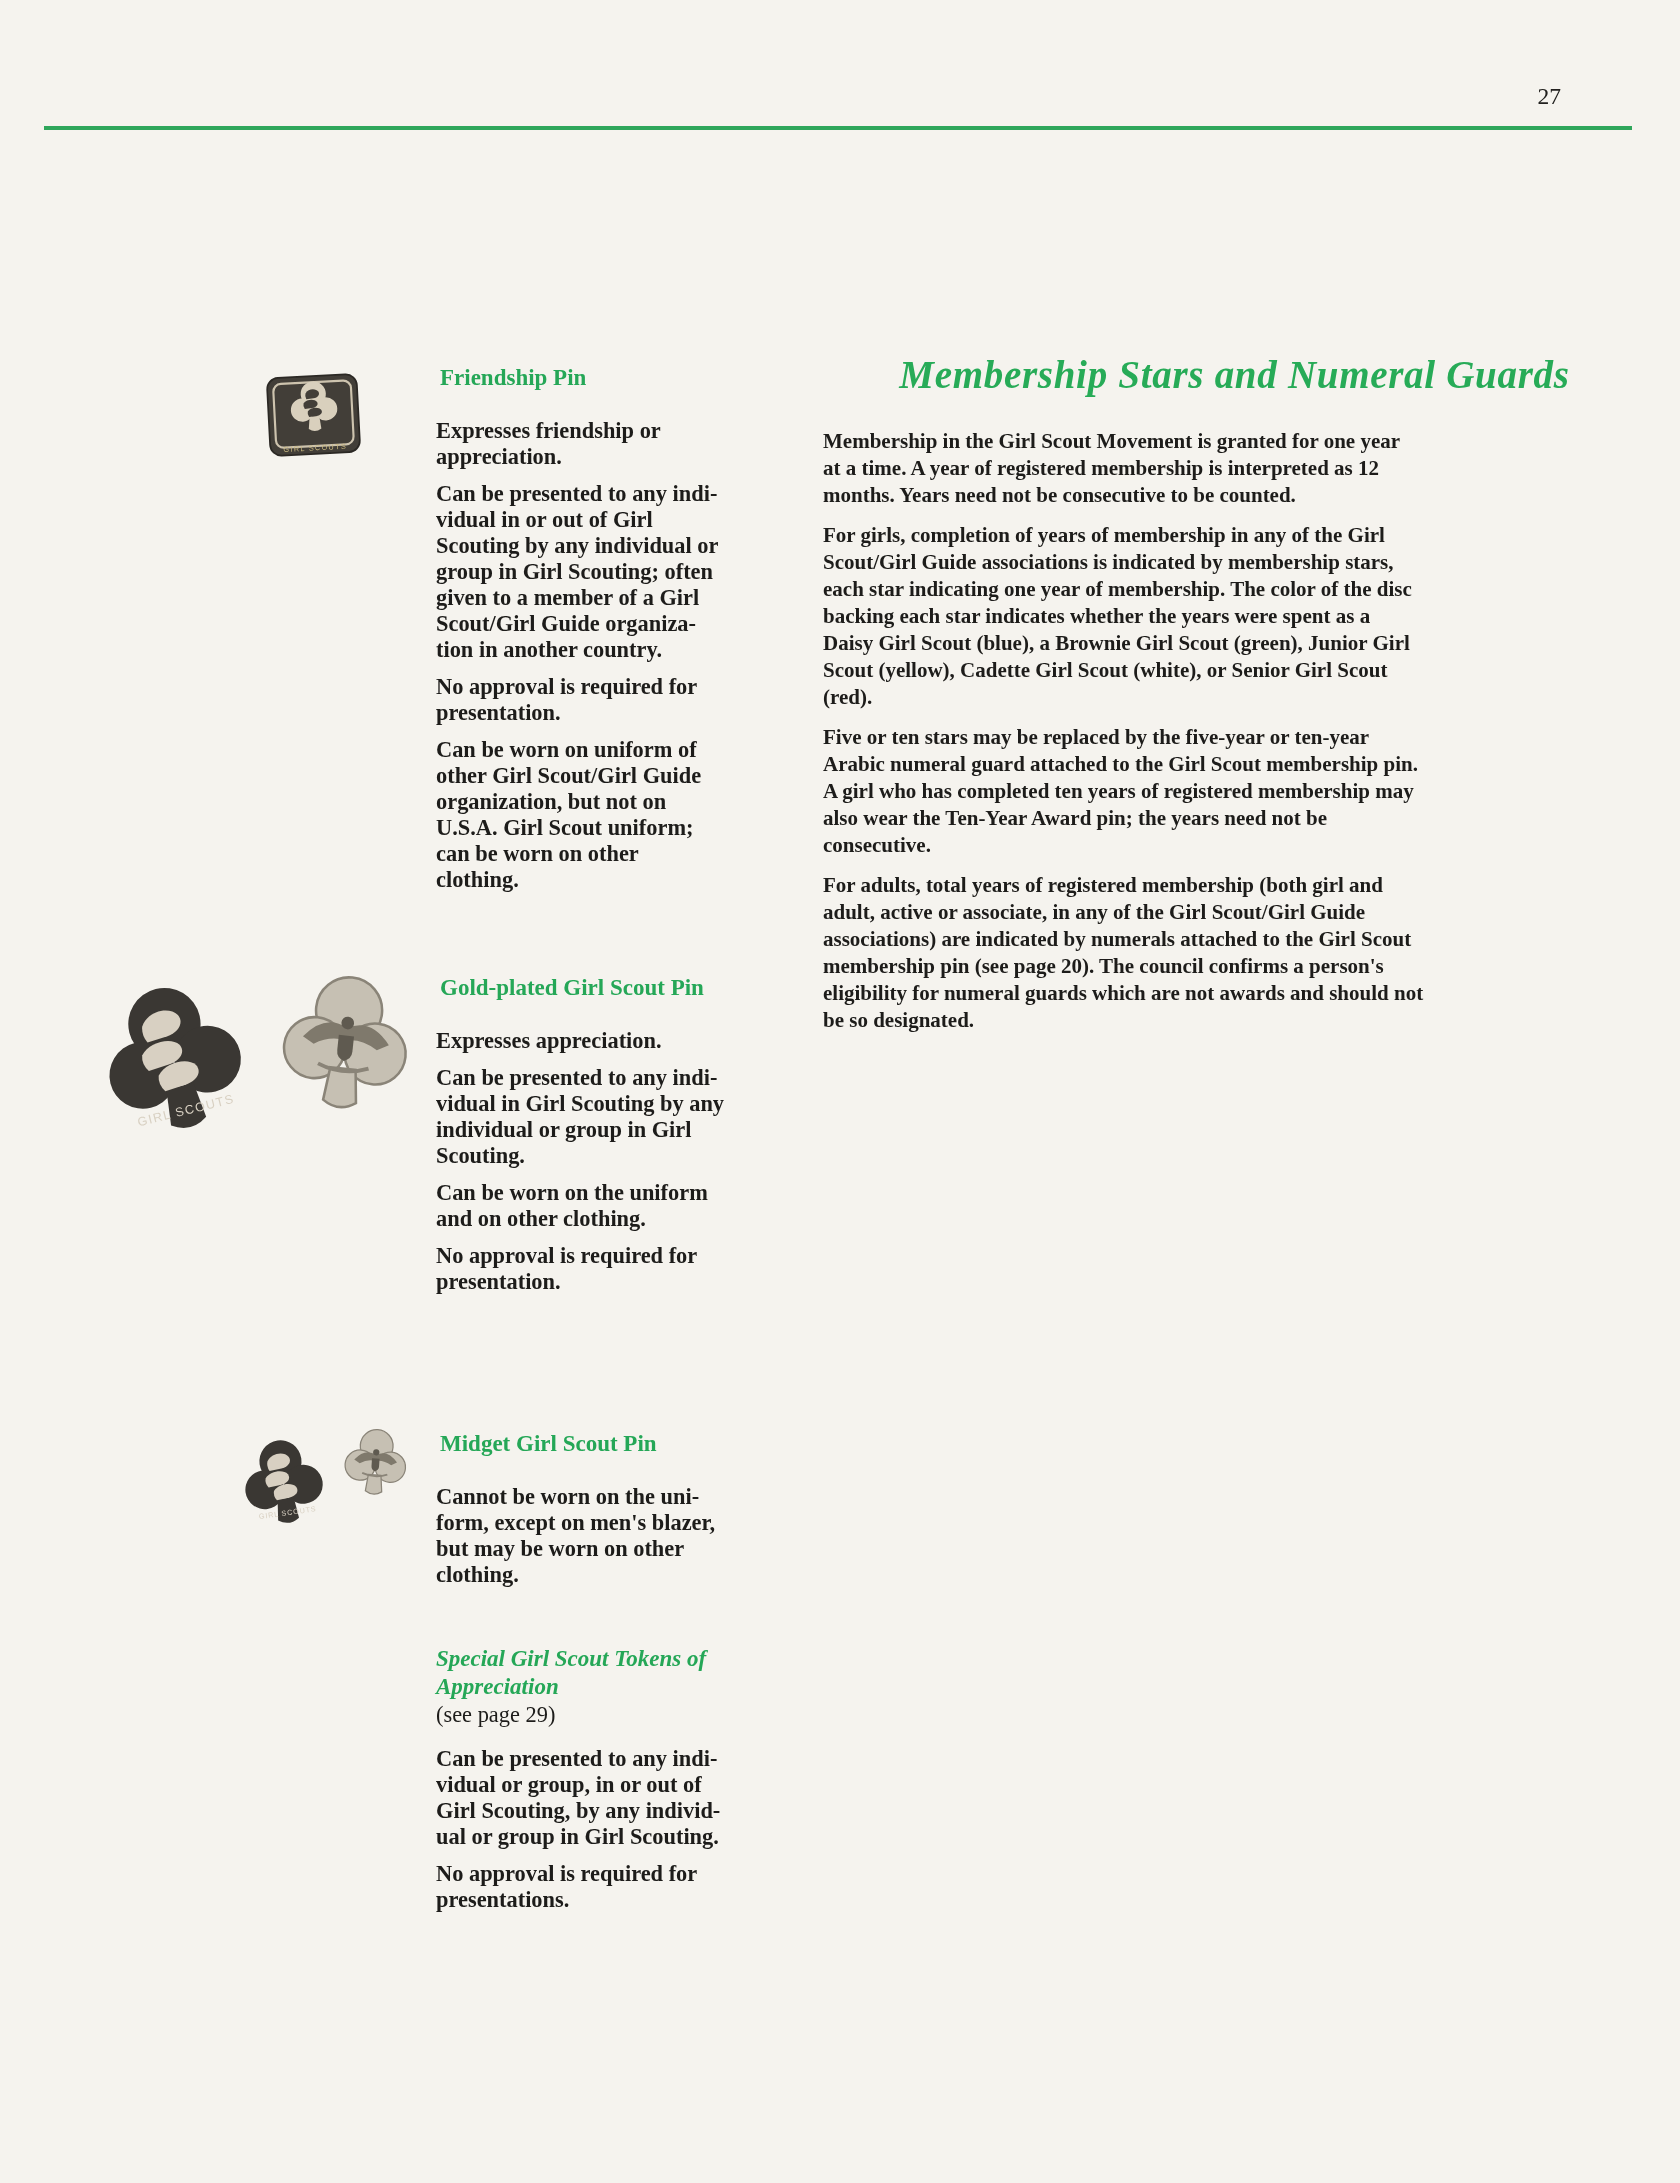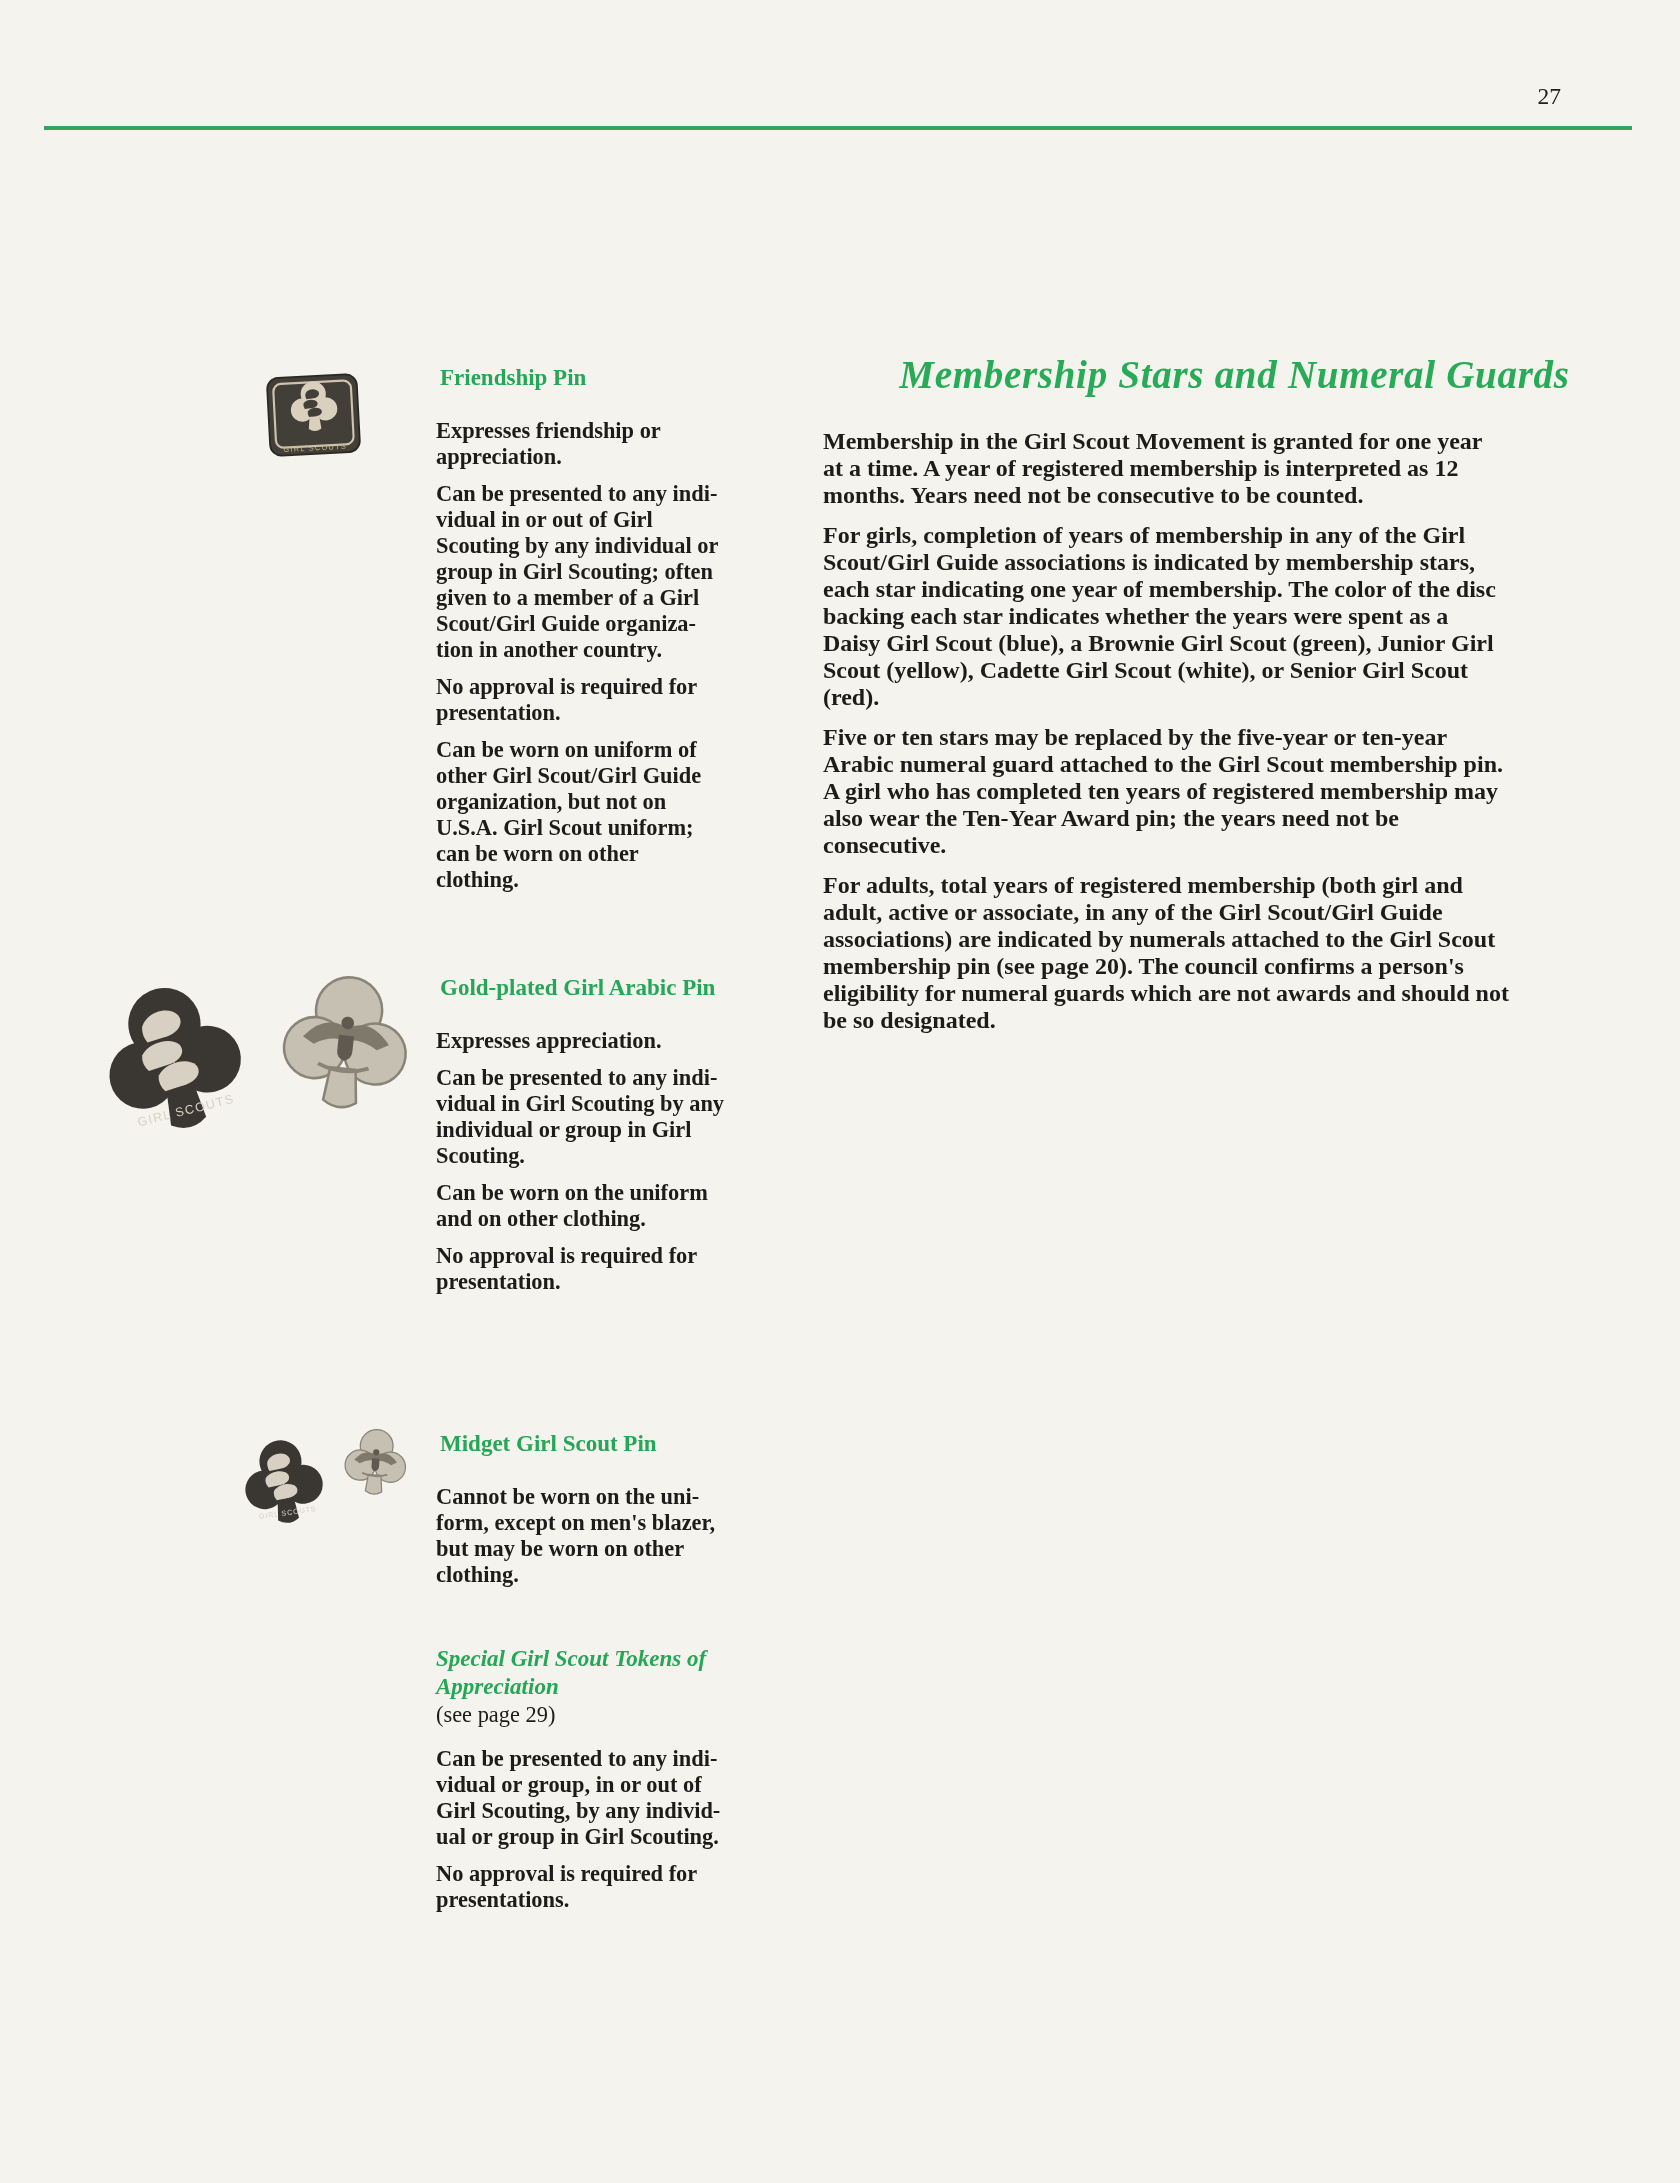--- a/index.html
+++ b/index.html
@@ -41,21 +41,21 @@
   }
   .para.italic{font-style:italic;}
   
   .right-col{position:absolute; left:823px; top:353px; width:807px;}
   .script-h{
     margin:0 0 32px 16px;
     font-size:39px; line-height:43px;
     font-style:italic; font-weight:bold;
     color:#27ab57; letter-spacing:0.7px;text-align:center;
   }
-  .right-col .para{font-size:24px; line-height:27px; margin:0 0 13px 0;}
+  .right-col .para{font-size:21px; line-height:27px; margin:0 0 13px 0;}
   
   .pin{position:absolute;}
   .pin svg{width:100%;height:100%;display:block;}
   .pin-friendship{left:266px; top:373px; width:95px; height:84px; transform:rotate(-3deg);}
   .pin-trefoil-large{left:104px; top:983px; width:139px; height:155px; transform:rotate(-14deg);}
   .pin-eagle-large{left:282px; top:974px; width:127px; height:141px; transform:rotate(6deg);}
   .pin-trefoil-small{left:243px; top:1438px; width:81px; height:90px; transform:rotate(-8deg);}
   .pin-eagle-small{left:344px; top:1428px; width:63px; height:70px; transform:rotate(4deg);}
   .defs{position:absolute;width:0;height:0;overflow:hidden;}
 </style>
@@ -159,21 +159,21 @@
 presentation.</p>
     <p class="para">Can be worn on uniform of
 other Girl Scout/Girl Guide
 organization, but not on
 U.S.A. Girl Scout uniform;
 can be worn on other
 clothing.</p>
   </section>
 
   <section class="left-sec sec2">
-    <h3 class="green-h">Gold-plated Girl Arabic Pin</h3>
+    <h3 class="green-h">Gold-plated Girl Scout Pin</h3>
     <p class="para">Expresses appreciation.</p>
     <p class="para">Can be presented to any indi-
 vidual in Girl Scouting by any
 individual or group in Girl
 Scouting.</p>
     <p class="para">Can be worn on the uniform
 and on other clothing.</p>
     <p class="para">No approval is required for
 presentation.</p>
   </section>

